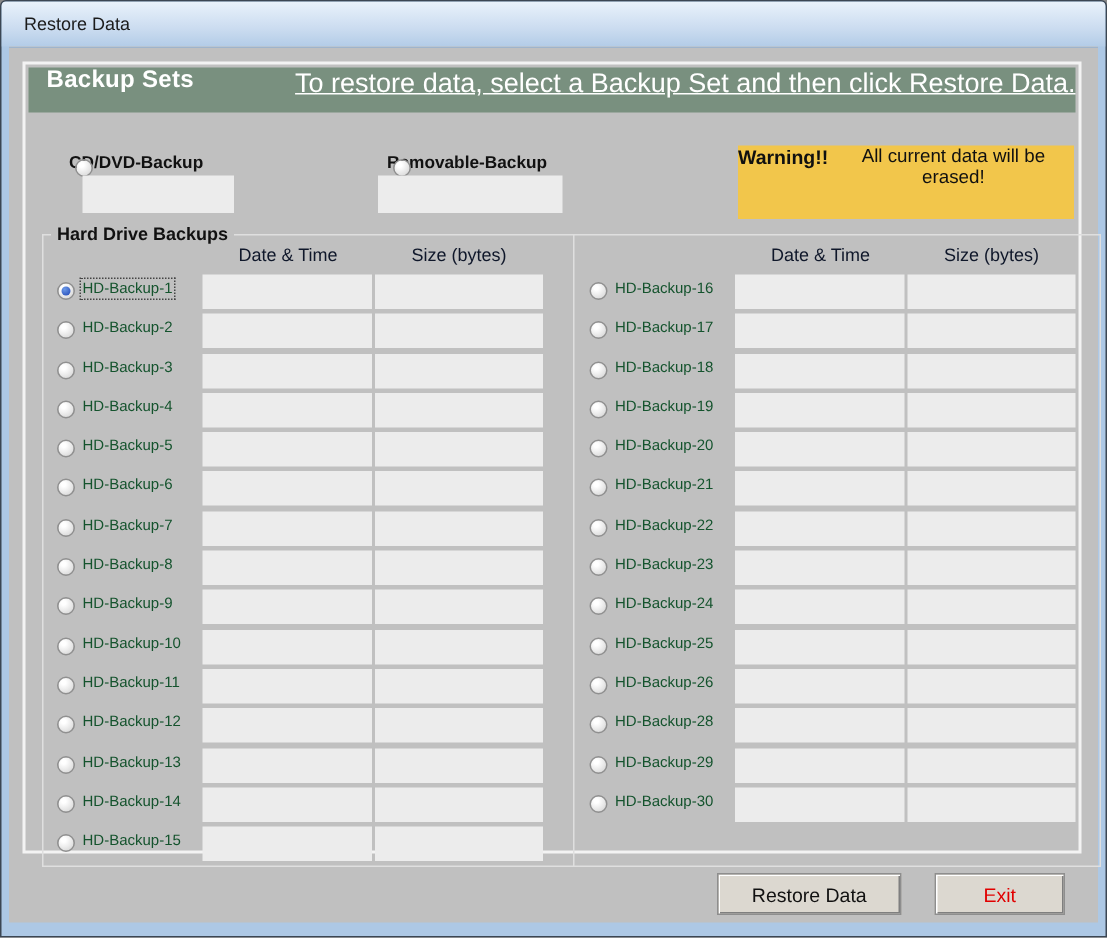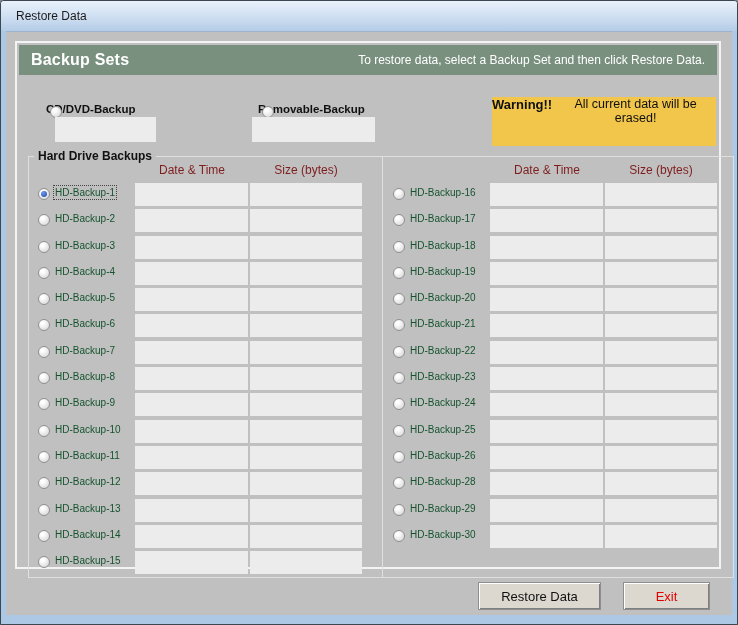--- a/index.html
+++ b/index.html
@@ -31,27 +31,27 @@
   }
   
   .panel{
     position:absolute;left:9px;top:10px;width:706px;height:528px;
     border:2px solid #F3F3F3;
     box-sizing:border-box;
   }
   .band{
     position:absolute;left:2px;top:2px;right:2px;height:30px;
     background:#79907F;
-    display:flex;align-items:center;justify-content:space-between;
+    display:flex;align-items:flex-start;justify-content:space-between;
   }
   .band .band-title{
     margin-left:12px;color:#fff;font-weight:bold;font-size:16px;letter-spacing:.2px;
   }
   .band .band-instruction{
-    margin-right:12px;color:#fff;font-size:12px;
+    margin-right:0;color:#fff;font-size:18px;text-decoration:underline;
   }
   
   .opt-radio-row{
     position:absolute;top:58px;height:15px;display:flex;align-items:center;
   }
   .opt-cd{left:23px;}
   .opt-rm{left:235px;}
   .opt-label{font-size:11.5px;font-weight:bold;color:#111;margin-left:6px;}
   .opt-field{
     position:absolute;top:74px;height:25px;background:#ECECEC;
@@ -80,21 +80,21 @@
     position:absolute;left:365px;top:113px;width:1px;height:422px;background:#DFDFDF;z-index:2;
   }
   
   .col{
     position:absolute;top:113px;width:352px;height:422px;
   }
   .col-left{left:11px;}
   .col-right{left:366px;}
   .col-headers{position:absolute;top:7px;left:0;right:0;height:16px;}
   .col-headers .hd{
-    position:absolute;font-size:12px;color:#7f1d1d;text-align:center;width:112px;
+    position:absolute;font-size:12px;color:#0f172a;text-align:center;width:112px;
   }
   .hd.hd-date{left:108px;}
   .hd.hd-size{left:222px;}
   .rows{
     position:absolute;left:0;top:27px;right:0;
     display:flex;flex-direction:column;gap:3.3px;
   }
   .row{position:relative;height:23px;}
   .radio{
     position:absolute;left:10px;top:5px;width:12px;height:12px;border-radius:50%;

